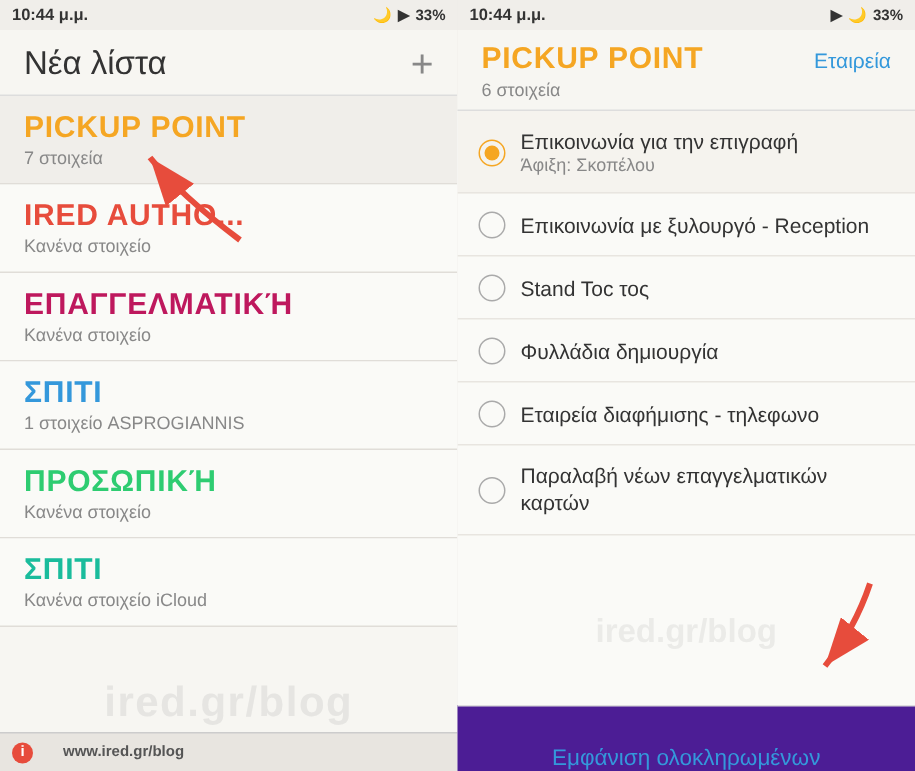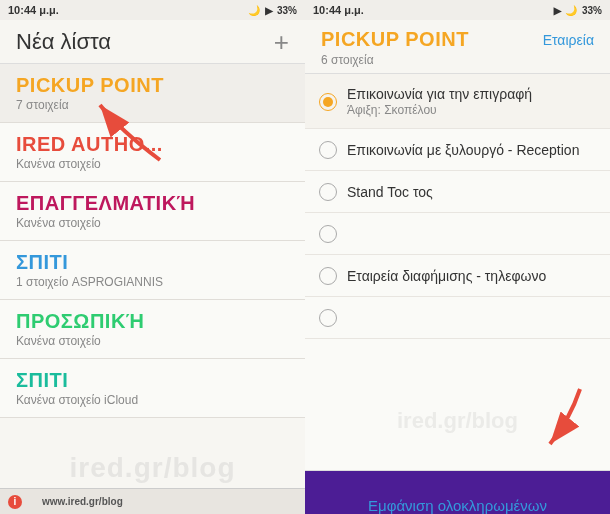--- a/index.html
+++ b/index.html
@@ -384,32 +384,38 @@
 
     <div class="check-item">
       <div class="radio-btn"></div>
       <div class="check-text">
         <div class="check-title">Stand Toc τος</div>
       </div>
     </div>
 
     <div class="check-item">
       <div class="radio-btn"></div>
+      <div class="check-text">
+        <div class="check-title">Φυλλάδια δημιουργία</div>
+      </div>
     </div>
 
 
     <div class="check-item">
       <div class="radio-btn"></div>
       <div class="check-text">
         <div class="check-title">Εταιρεία διαφήμισης - τηλεφωνο</div>
       </div>
     </div>
 
     <div class="check-item">
       <div class="radio-btn"></div>
+      <div class="check-text">
+        <div class="check-title">Παραλαβή νέων επαγγελματικών καρτών</div>
+      </div>
     </div>
 
   </div>
 
   <div class="watermark-right">ired.gr/blog</div>
 
   <svg class="arrow-right-panel" viewBox="0 0 80 80" xmlns="http://www.w3.org/2000/svg">
     <defs>
       <marker id="arrowhead-r" markerWidth="8" markerHeight="6" refX="8" refY="3" orient="auto">
         <polygon points="0 0, 8 3, 0 6" fill="#e74c3c"></polygon>

